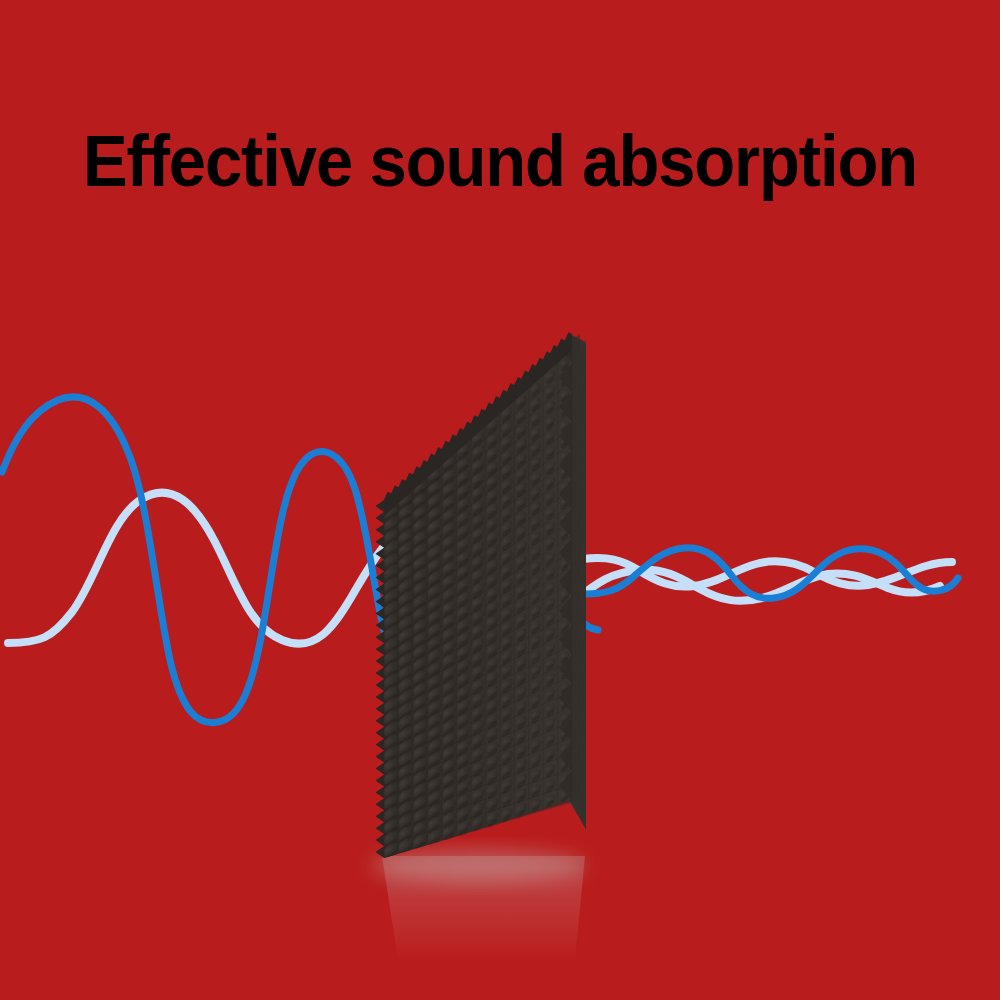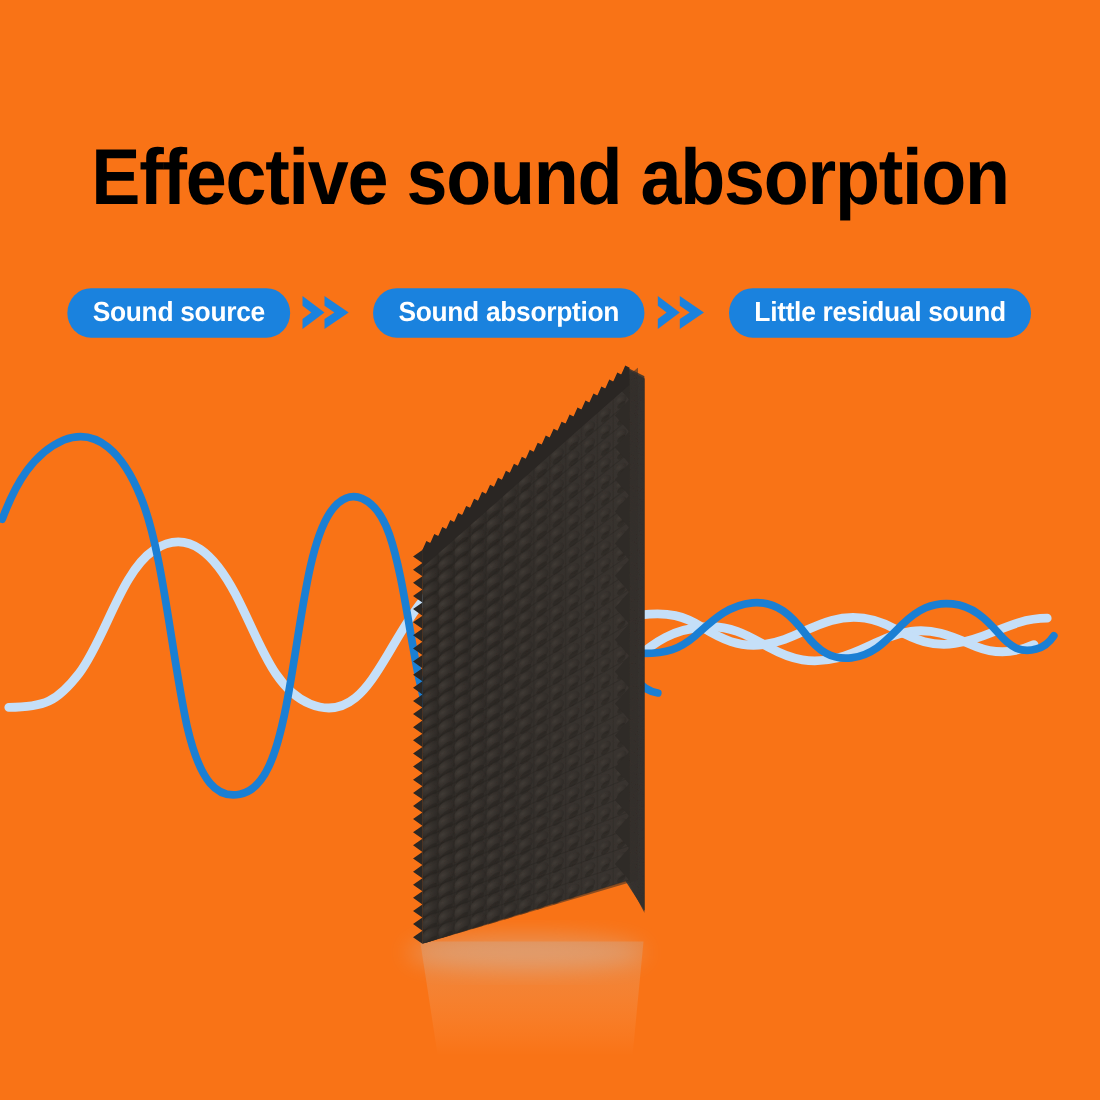--- a/index.html
+++ b/index.html
@@ -7,21 +7,21 @@
     padding: 0;
     background: #ffffff;
   }
   body {
     font-family: "Liberation Sans", sans-serif;
   }
   #stage {
     position: relative;
     width: 1000px;
     height: 1000px;
-    background: #f97316;
+    background: #b91c1c;
     overflow: hidden;
   }
 
   
   #page-title {
     position: absolute;
     left: 0;
     top: 118px;
     width: 1000px;
     text-align: center;
@@ -1071,43 +1071,14 @@
       </g>
 
       <g>
         <path id="topEdge" d="M 26 170 L 29.6 161.8 L 33.2 163.6 L 36.8 155.4 L 40.5 157.2 L 44.1 149.0 L 47.7 150.8 L 51.3 142.7 L 54.9 144.5 L 58.5 136.3 L 62.2 138.1 L 65.8 129.9 L 69.4 131.7 L 73.0 123.5 L 76.6 125.3 L 80.2 117.1 L 83.8 118.9 L 87.5 110.7 L 91.1 112.5 L 94.7 104.3 L 98.3 106.2 L 101.9 98.0 L 105.5 99.8 L 109.2 91.6 L 112.8 93.4 L 116.4 85.2 L 120.0 87.0 L 123.6 78.8 L 127.2 80.6 L 130.8 72.4 L 134.5 74.2 L 138.1 66.0 L 141.7 67.8 L 145.3 59.7 L 148.9 61.5 L 152.5 53.3 L 156.2 55.1 L 159.8 46.9 L 163.4 48.7 L 167.0 40.5 L 170.6 42.3 L 174.2 34.1 L 177.8 35.9 L 181.5 27.7 L 185.1 29.5 L 188.7 21.3 L 192.3 23.2 L 195.9 15.0 L 199.5 16.8 L 203.2 8.6 L 206.8 10.4 L 210.4 2.2 L 214.0 4.0 L 214 4 L 214 20 L 26 186 Z" fill="#2a2623"></path>
       </g>
     </svg>
   </div>
 
   <div id="page-title">Effective sound absorption</div>
 
-  <div id="flow-row">
-
-    <div class="pill" style="background: rgb(26, 130, 222); color: rgb(255, 255, 255);">
-      <span>Sound source</span>
-    </div>
-
-    <div class="arrow-sep" style="color: rgb(26, 130, 222);">
-      <svg width="56" height="34" viewBox="0 0 56 34" xmlns="http://www.w3.org/2000/svg">
-        <path d="M 2 2 L 22 17 L 2 32 L 2 23 L 10 17 L 2 11 Z" fill="currentColor"></path>
-        <path d="M 22 2 L 44 17 L 22 32 L 22 23 L 31 17 L 22 11 Z" fill="currentColor"></path>
-      </svg>
-    </div>
-
-    <div class="pill" style="background: rgb(26, 130, 222); color: rgb(255, 255, 255);">
-      <span>Sound absorption</span>
-    </div>
-
-    <div class="arrow-sep" style="color: rgb(26, 130, 222);">
-      <svg width="56" height="34" viewBox="0 0 56 34" xmlns="http://www.w3.org/2000/svg">
-        <path d="M 2 2 L 22 17 L 2 32 L 2 23 L 10 17 L 2 11 Z" fill="currentColor"></path>
-        <path d="M 22 2 L 44 17 L 22 32 L 22 23 L 31 17 L 22 11 Z" fill="currentColor"></path>
-      </svg>
-    </div>
-
-    <div class="pill" style="background: rgb(26, 130, 222); color: rgb(255, 255, 255);">
-      <span>Little residual sound</span>
-    </div>
-
-  </div>
 
 </div>
 
 </body></html>

